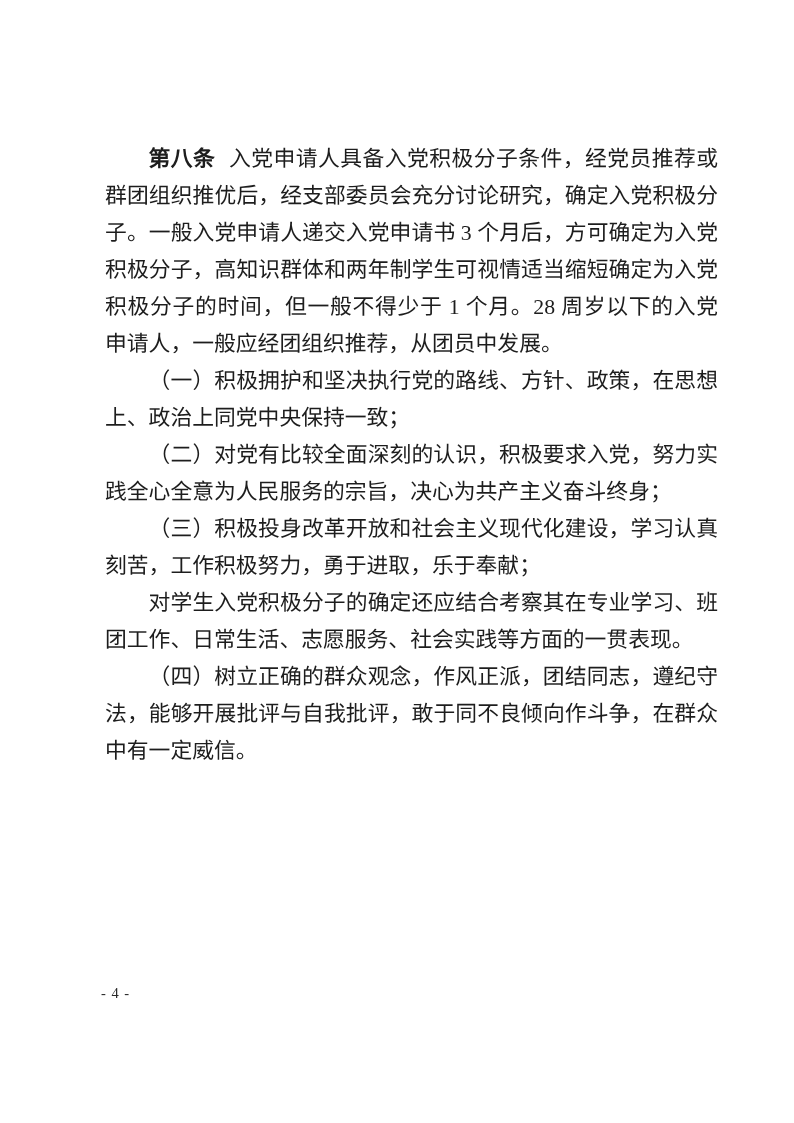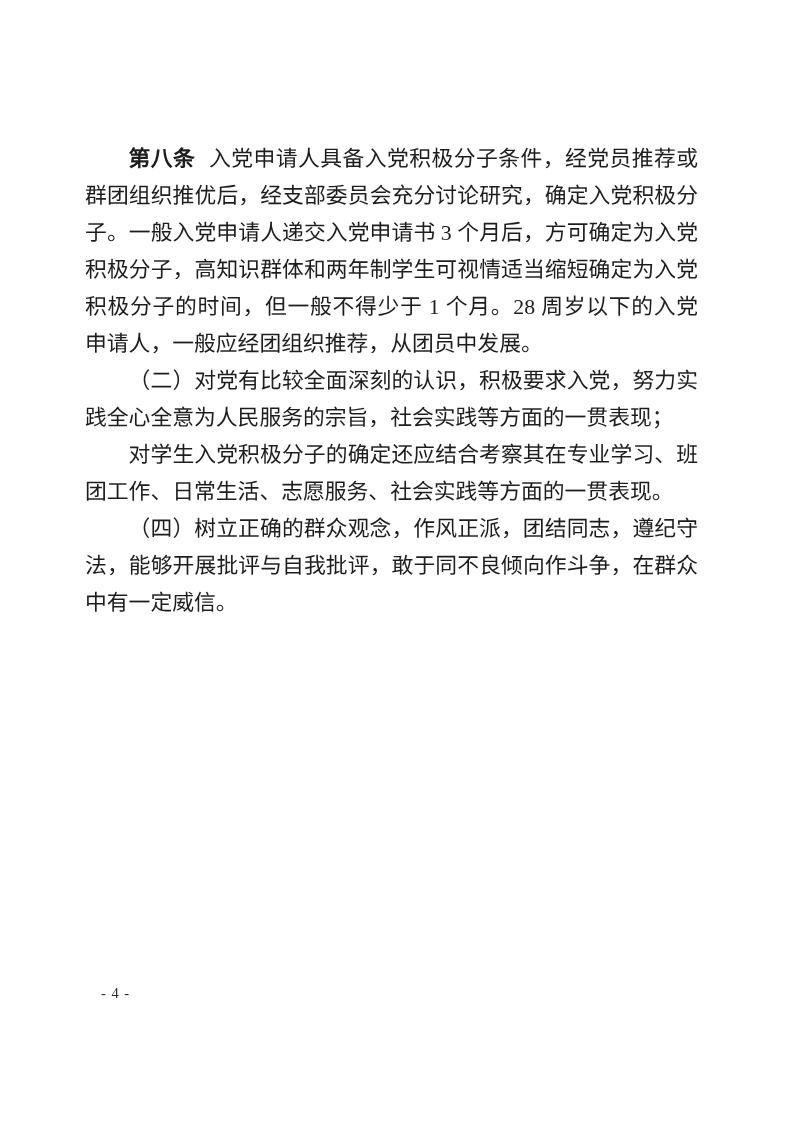--- a/index.html
+++ b/index.html
@@ -10,21 +10,21 @@
   .page {
     position: relative;
     width: 794px;
     height: 1123px;
     background: #ffffff;
     overflow: hidden;
     font-family: "Liberation Serif", "DejaVu Serif", serif;
   }
   .content {
     position: absolute;
-    left: 85px;
+    left: 105px;
     top: 141px;
     width: 613px;
   }
   .para {
     margin: 0;
     font-size: 21.8px;
     line-height: 37px;
     color: #1d1d1d;
     text-align: justify;
     text-indent: 2em;
@@ -46,23 +46,25 @@
 </style>
 </head>
 <body>
 
 <div class="page">
   <div class="content">
 
     <p class="para"><span class="article-head">第八条</span><span>入党申请人具备入党积极分子条件，经党员推荐或群团组织推优后，经支部委员会充分讨论研究，确定入党积极分子。一般入党申请人递交入党申请书 3 个月后，方可确定为入党积极分子，高知识群体和两年制学生可视情适当缩短确定为入党积极分子的时间，但一般不得少于 1 个月。28 周岁以下的入党申请人，一般应经团组织推荐，从团员中发展。</span></p>
 
 
+    <p class="para"><span>（一）积极拥护和坚决执行党的路线、方针、政策，在思想上、政治上同党中央保持一致；</span></p>
 
-    <p class="para"><span>（二）对党有比较全面深刻的认识，积极要求入党，努力实践全心全意为人民服务的宗旨，社会实践等方面的一贯表现；</span></p>
+    <p class="para"><span>（二）对党有比较全面深刻的认识，积极要求入党，努力实践全心全意为人民服务的宗旨，决心为共产主义奋斗终身；</span></p>
 
+    <p class="para"><span>（三）积极投身改革开放和社会主义现代化建设，学习认真刻苦，工作积极努力，勇于进取，乐于奉献；</span></p>
 
     <p class="para"><span>对学生入党积极分子的确定还应结合考察其在专业学习、班团工作、日常生活、志愿服务、社会实践等方面的一贯表现。</span></p>
 
     <p class="para"><span>（四）树立正确的群众观念，作风正派，团结同志，遵纪守法，能够开展批评与自我批评，敢于同不良倾向作斗争，在群众中有一定威信。</span></p>
 
 
   </div>
 
   <div class="page-footer">- 4 -</div>
 </div>

